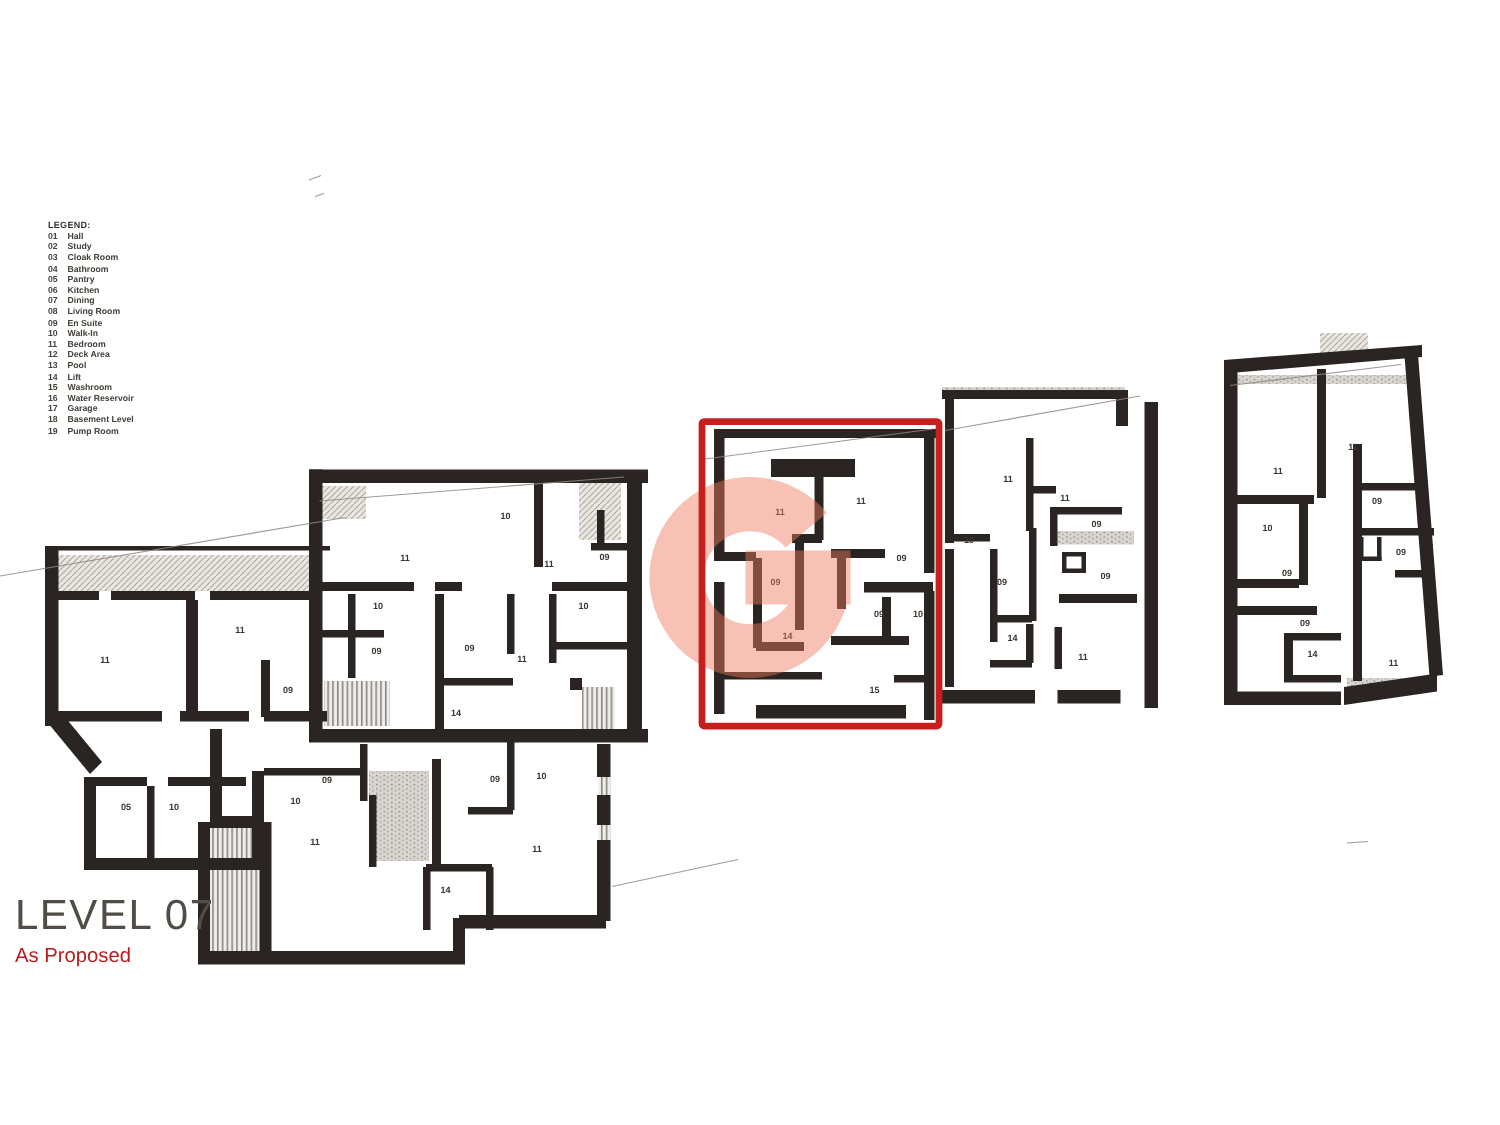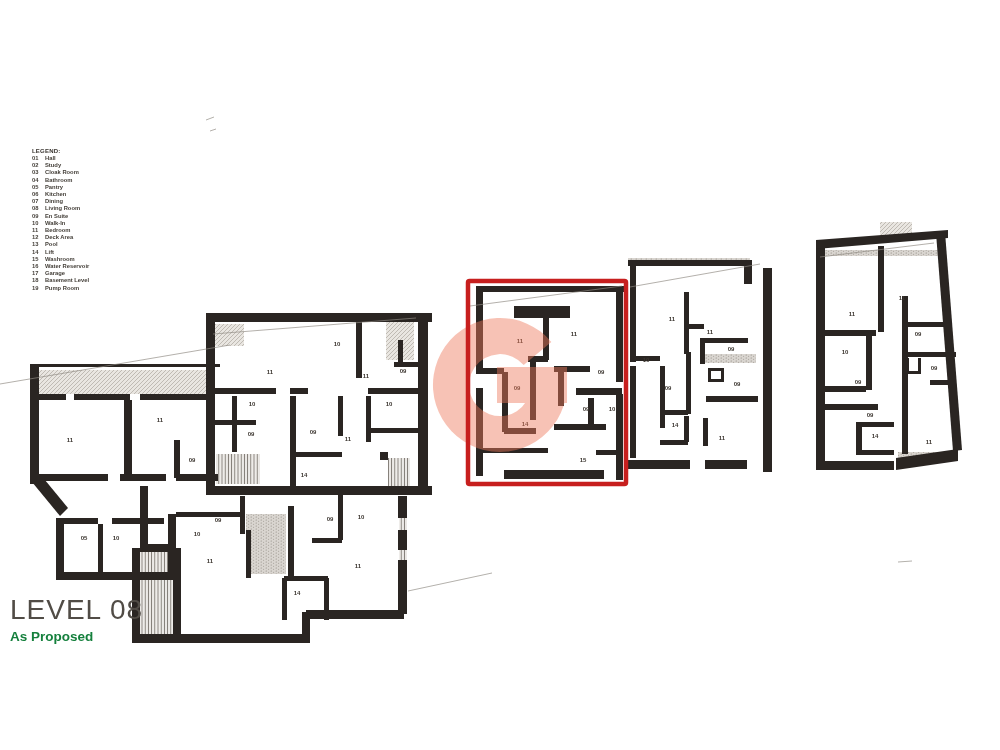--- a/index.html
+++ b/index.html
@@ -8,21 +8,21 @@
   #plan-svg{position:absolute;left:0;top:0;width:1000px;height:750px;}
   
   #legend{position:absolute;left:32px;top:148px;color:#3e3933;}
   #legend .lg-title{font-size:6px;font-weight:700;letter-spacing:.2px;margin-bottom:1px;color:#37322d;}
   #legend .lg-row{display:flex;font-size:5.8px;font-weight:700;line-height:7.2px;color:#45403a;}
   #legend .lg-code{width:13px;flex:0 0 13px;}
   #legend .lg-label{white-space:nowrap;}
   
   #title-block{position:absolute;left:10px;top:594px;color:#4b4641;}
   #title-block .level{font-size:28px;font-weight:400;letter-spacing:1px;color:#514c46;}
-  #title-block .status{font-size:13.5px;font-weight:700;margin-top:3px;color:#15803d;}
+  #title-block .status{font-size:13.5px;font-weight:400;margin-top:3px;color:#b91c1c;}
   .room-label{font-family:"Liberation Sans",sans-serif;font-size:6px;font-weight:700;
               fill:#3b352f;text-anchor:middle;}
   .proj-line{stroke:#8f8a83;stroke-width:.8;opacity:.85;}
 </style>
 </head>
 <body>
 
 <div id="page">
 
   <svg id="plan-svg" viewBox="0 0 1000 750" xmlns="http://www.w3.org/2000/svg">
@@ -322,17 +322,17 @@
           <span class="lg-label">Basement Level</span>
         </div>
         <div class="lg-row">
           <span class="lg-code">19</span>
           <span class="lg-label">Pump Room</span>
         </div>
       </div>
   </div>
 
   <div id="title-block">
-    <div class="level">LEVEL 08</div>
+    <div class="level">LEVEL 07</div>
     <div class="status">As Proposed</div>
   </div>
 
 </div>
 
 </body></html>

